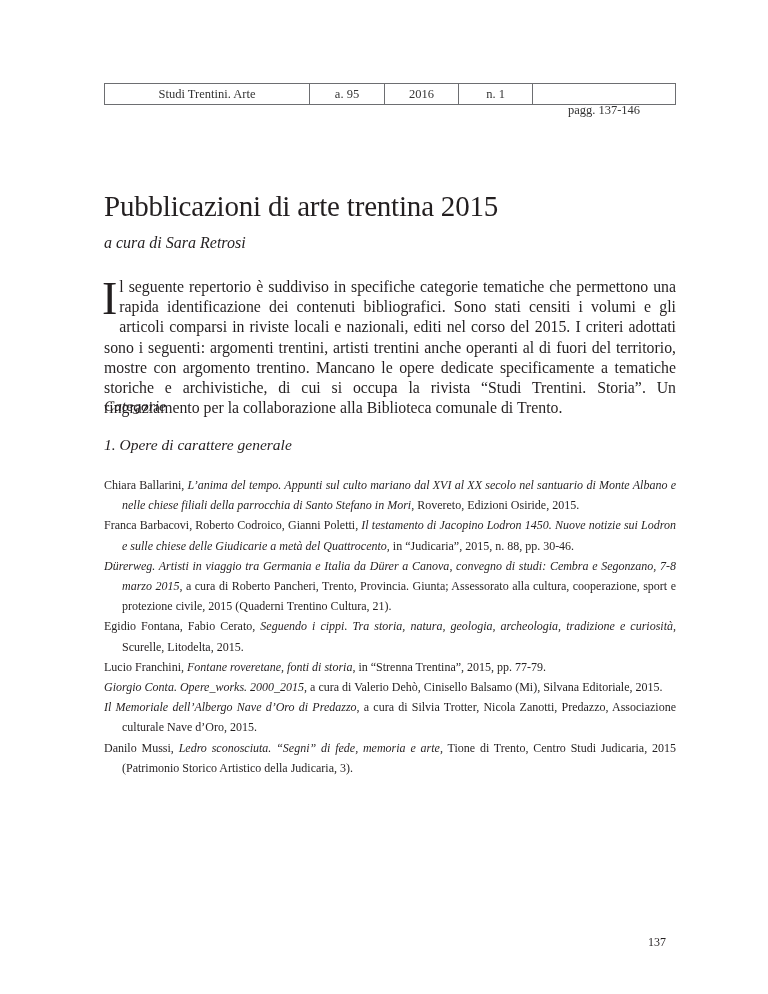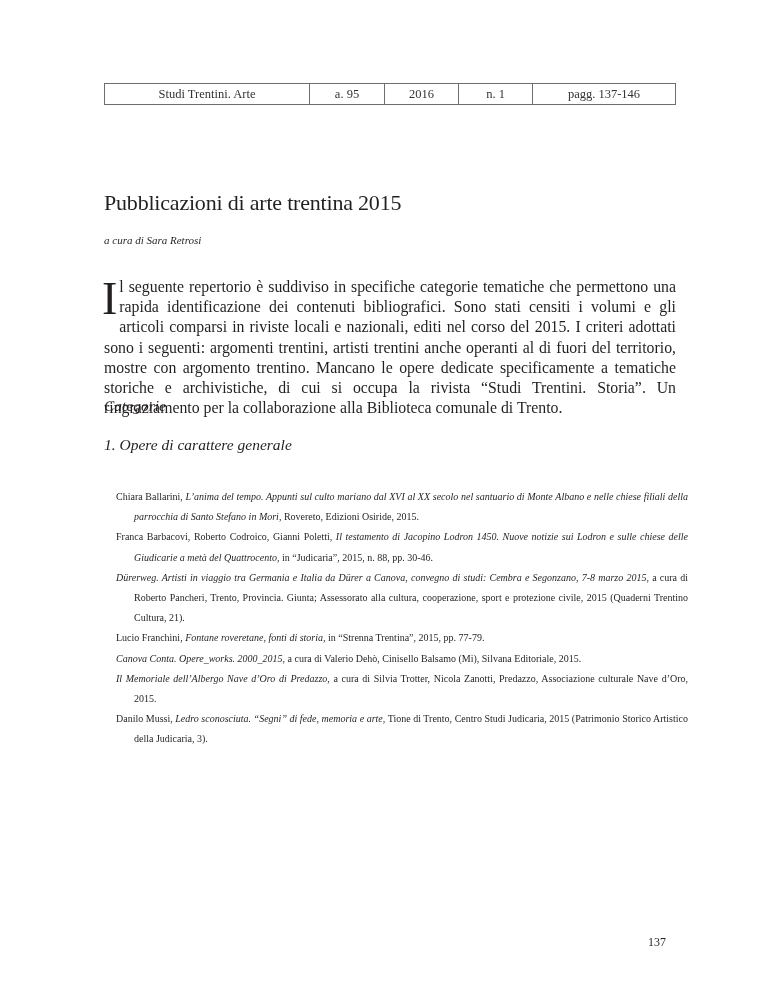--- a/index.html
+++ b/index.html
@@ -38,42 +38,42 @@
       color: #333;
     }
     .header-table .cell {
       display: flex;
       align-items: center;
       justify-content: center;
       border-right: 1px solid #6d6e71;
       box-sizing: border-box;
       height: 100%;
     }
-    .header-table .cell:last-child { border-right: none; }
+    .header-table .cell:last-child { border-right: none; margin-top: 16px; }
     .c-journal { width: 205px; }
     .c-year { width: 75px; }
     .c-date { width: 74px; }
     .c-num { width: 74px; }
     .c-pages { flex: 1; }
 
     .title {
       position: absolute;
       left: 104px;
       top: 190px;
-      font-size: 22px;
+      font-size: 29px;
       font-weight: normal;
       margin: 0;
       letter-spacing: -0.2px;
       color: #231f20;
     }
     .editor {
       position: absolute;
       left: 104px;
       top: 234px;
-      font-size: 11px;
+      font-size: 16px;
       font-style: italic;
       color: #231f20;
     }
 
     .body-text {
       position: absolute;
       left: 104px;
       width: 572px;
       font-size: 15.8px;
       line-height: 20.2px;
@@ -98,24 +98,24 @@
       color: #231f20;
     }
     .categories-label { top: 397px; }
     .category-heading { top: 436px; }
 
     .bibliography {
       position: absolute;
       left: 104px;
       top: 475px;
       width: 572px;
-      margin: 12px;
+      margin: 0;
       padding: 0;
       list-style: none;
-      font-size: 10px;
+      font-size: 12px;
       line-height: 20.2px;
       text-align: justify;
       color: #231f20;
     }
     .bibliography li {
       padding-left: 18px;
       text-indent: -18px;
       margin: 0;
     }
     .bibliography i { font-style: italic; }
@@ -148,20 +148,21 @@
     <span class="dropcap">I</span><span>l seguente repertorio è suddiviso in specifiche categorie tematiche che permettono una rapida identificazione dei contenuti bibliografici. Sono stati censiti i volumi e gli articoli comparsi in riviste locali e nazionali, editi nel corso del 2015. I criteri adottati sono i seguenti: argomenti trentini, artisti trentini anche operanti al di fuori del territorio, mostre con argomento trentino. Mancano le opere dedicate specificamente a tematiche storiche e archivistiche, di cui si occupa la rivista “Studi Trentini. Storia”. Un ringraziamento per la collaborazione alla Biblioteca comunale di Trento.</span>
   </div>
 
   <div class="section-label categories-label">Categorie</div>
   <div class="section-label category-heading">1. Opere di carattere generale</div>
 
   <ul class="bibliography" id="bibliography">
       <li><span>Chiara Ballarini, </span><i>L’anima del tempo. Appunti sul culto mariano dal XVI al XX secolo nel santuario di Monte Albano e nelle chiese filiali della parrocchia di Santo Stefano in Mori</i><span>, Rovereto, Edizioni Osiride, 2015.</span></li>
       <li><span>Franca Barbacovi, Roberto Codroico, Gianni Poletti, </span><i>Il testamento di Jacopino Lodron 1450. Nuove notizie sui Lodron e sulle chiese delle Giudicarie a metà del Quattrocento,</i><span> in “Judicaria”, 2015, n. 88, pp. 30-46.</span></li>
       <li><i>Dürerweg. Artisti in viaggio tra Germania e Italia da Dürer a Canova</i><span>, </span><i>convegno di studi: Cembra e Segonzano, 7-8 marzo 2015</i><span>, a cura di Roberto Pancheri, Trento, Provincia. Giunta; Assessorato alla cultura, cooperazione, sport e protezione civile, 2015 (Quaderni Trentino Cultura, 21).</span></li>
+      <li><span>Egidio Fontana, Fabio Cerato, </span><i>Seguendo i cippi. Tra storia, natura, geologia, archeologia, tradizione e curiosità</i><span>, Scurelle, Litodelta, 2015.</span></li>
       <li><span>Lucio Franchini, </span><i>Fontane roveretane, fonti di storia</i><span>, in “Strenna Trentina”, 2015, pp. 77-79.</span></li>
-      <li><i>Canova Conta. Opere_works. 2000_2015</i><span>, a cura di Valerio Dehò, Cinisello Balsamo (Mi), Silvana Editoriale, 2015.</span></li>
+      <li><i>Giorgio Conta. Opere_works. 2000_2015</i><span>, a cura di Valerio Dehò, Cinisello Balsamo (Mi), Silvana Editoriale, 2015.</span></li>
       <li><i>Il Memoriale dell’Albergo Nave d’Oro di Predazzo</i><span>, a cura di Silvia Trotter, Nicola Zanotti, Predazzo, Associazione culturale Nave d’Oro, 2015.</span></li>
       <li><span>Danilo Mussi, </span><i>Ledro sconosciuta. “Segni” di fede, memoria e arte</i><span>, Tione di Trento, Centro Studi Judicaria, 2015 (Patrimonio Storico Artistico della Judicaria, 3).</span></li>
     </ul>
 
   <div class="page-number">137</div>
 </div>
 
 </body></html>

